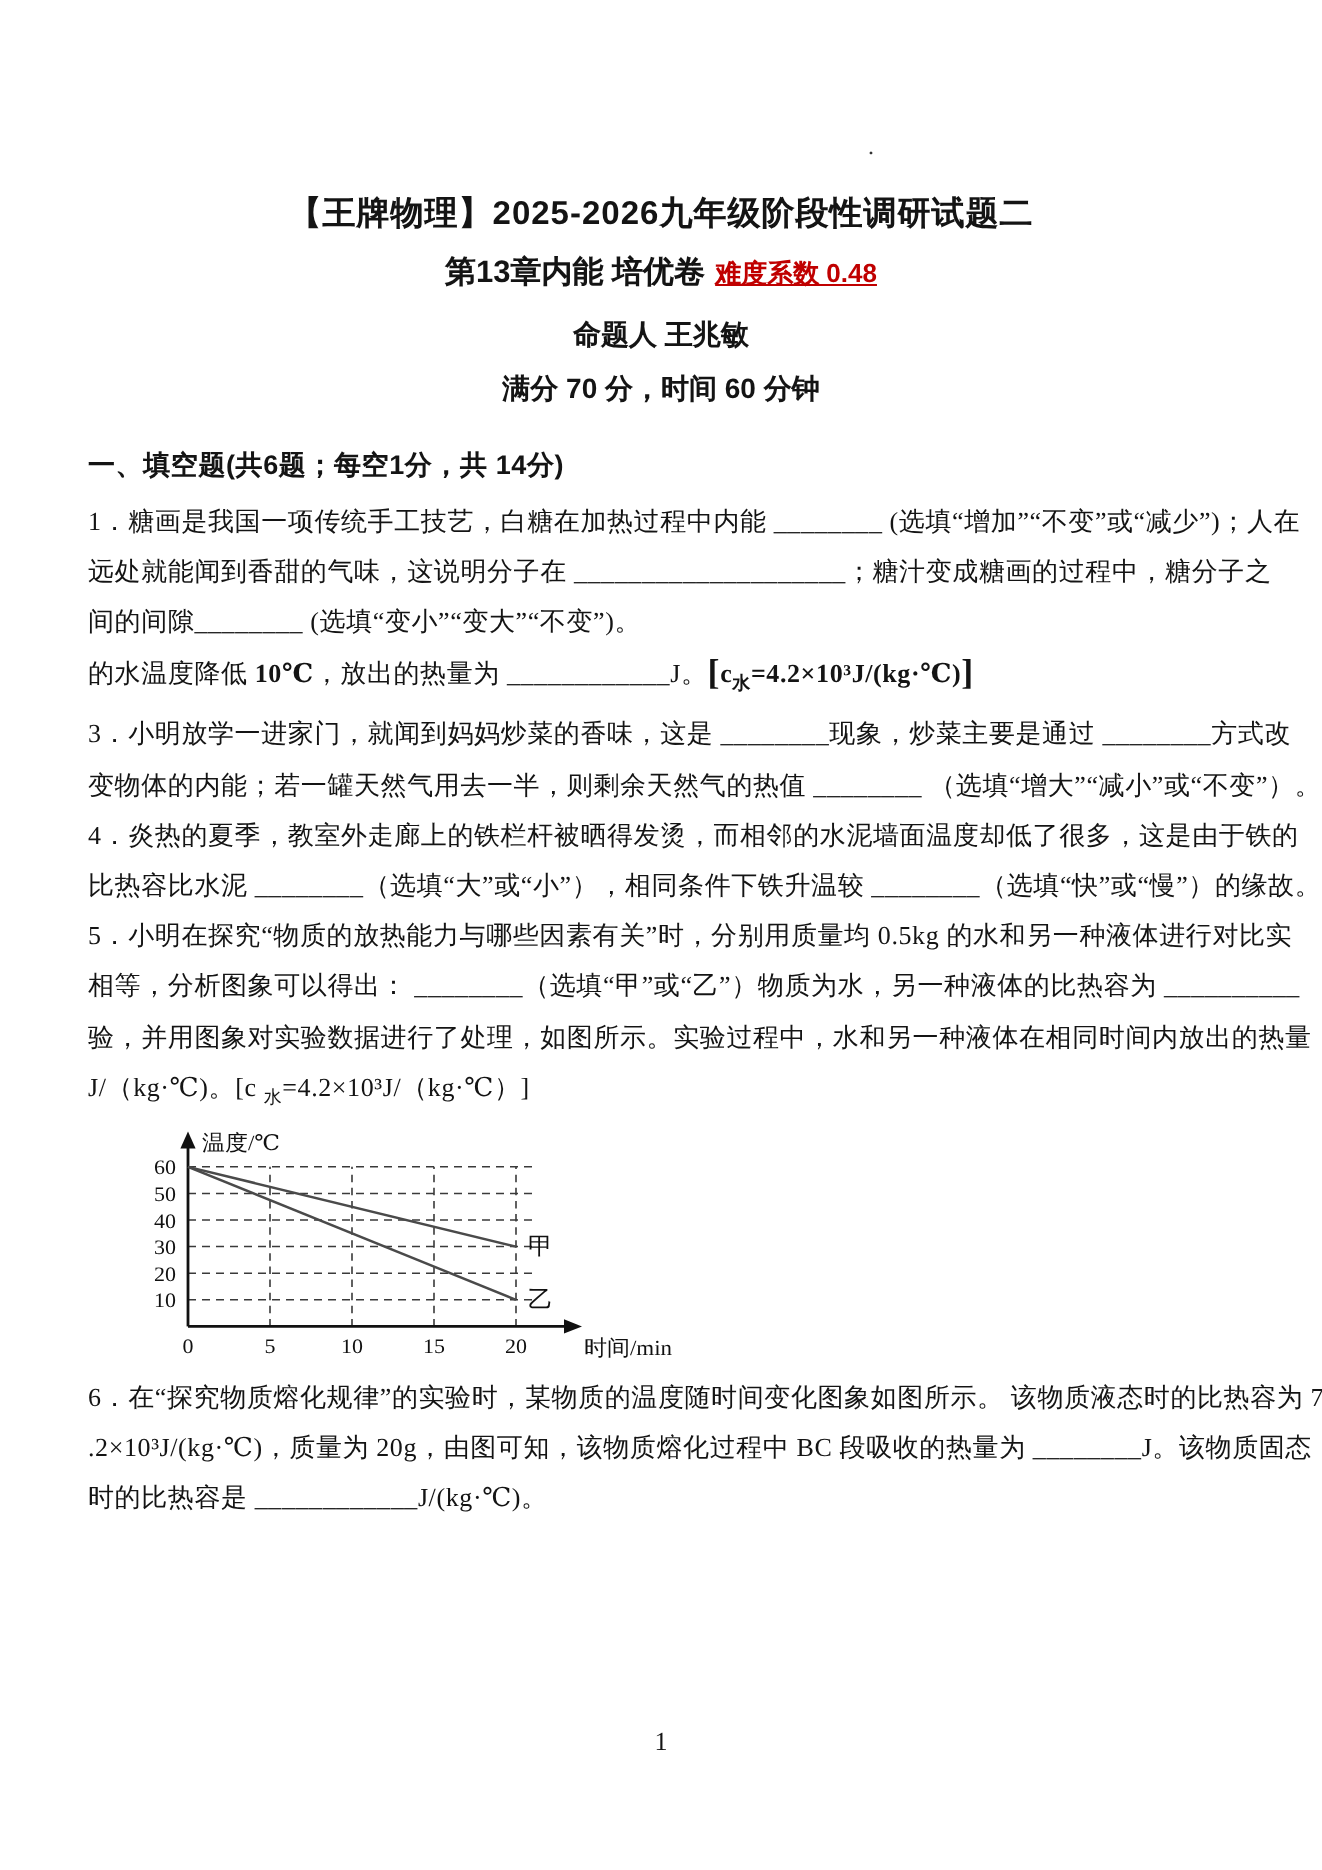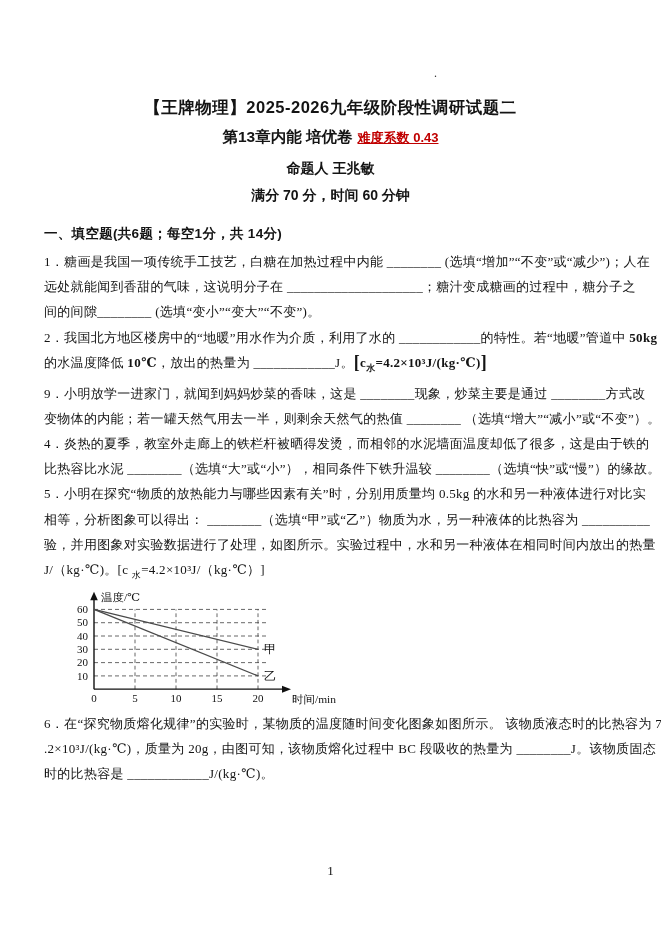--- a/index.html
+++ b/index.html
@@ -48,42 +48,41 @@
 </style>
 </head>
 <body>
 
 <div class="page">
 
   <div class="stray-dot">.</div>
 
   <div class="title">【王牌物理】2025-2026九年级阶段性调研试题二</div>
 
-  <div class="subtitle"><span>第13章内能 培优卷</span><span class="badge">难度系数 0.43</span></div>
+  <div class="subtitle"><span>第13章内能 培优卷</span><span class="badge">难度系数 0.48</span></div>
 
   <div class="byline">命题人 王兆敏</div>
   <div class="scoreline">满分 70 分，时间 60 分钟</div>
 
   <div class="section-heading">一、填空题(共6题；每空1分，共 14分)</div>
 
   <div class="body-block">
 
     <div>
       <div class="ln">1．糖画是我国一项传统手工技艺，白糖在加热过程中内能 ________ (选填“增加”“不变”或“减少”)；人在</div>
       <div class="ln">远处就能闻到香甜的气味，这说明分子在 ____________________；糖汁变成糖画的过程中，糖分子之</div>
       <div class="ln">间的间隙________ (选填“变小”“变大”“不变”)。</div>
     </div>
 
     <div>
-      <div class="ln"><span>2．我国北方地区楼房中的“地暖”用水作为介质，利用了水的 ____________的特性。若“地暖”管道中 </span><b>50kg</b></div>
       <div class="ln"><span>的水温度降低 </span><b>10℃</b><span>，放出的热量为 ____________J。</span><span class="formula"><span class="brk">[</span><b><span>c</span><sub>水</sub><span>=4.2×10³J/(kg·℃)</span></b><span class="brk">]</span></span></div>
     </div>
 
     <div>
-      <div class="ln">9．小明放学一进家门，就闻到妈妈炒菜的香味，这是 ________现象，炒菜主要是通过 ________方式改</div>
+      <div class="ln">3．小明放学一进家门，就闻到妈妈炒菜的香味，这是 ________现象，炒菜主要是通过 ________方式改</div>
       <div class="ln">变物体的内能；若一罐天然气用去一半，则剩余天然气的热值 ________ （选填“增大”“减小”或“不变”）。</div>
     </div>
 
     <div>
       <div class="ln">4．炎热的夏季，教室外走廊上的铁栏杆被晒得发烫，而相邻的水泥墙面温度却低了很多，这是由于铁的</div>
       <div class="ln">比热容比水泥 ________（选填“大”或“小”），相同条件下铁升温较 ________（选填“快”或“慢”）的缘故。</div>
     </div>
 
     <div>
       <div class="ln">5．小明在探究“物质的放热能力与哪些因素有关”时，分别用质量均 0.5kg 的水和另一种液体进行对比实</div>

